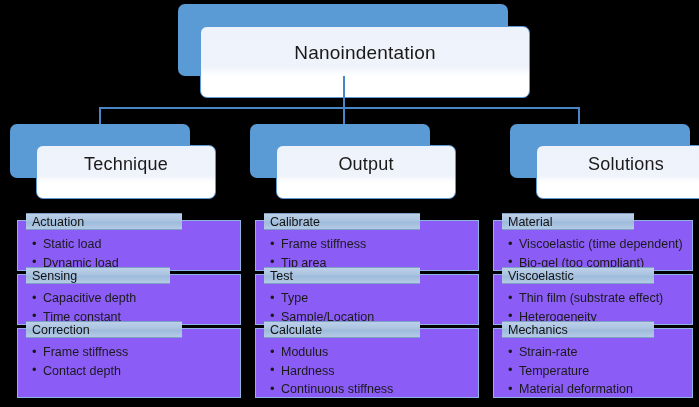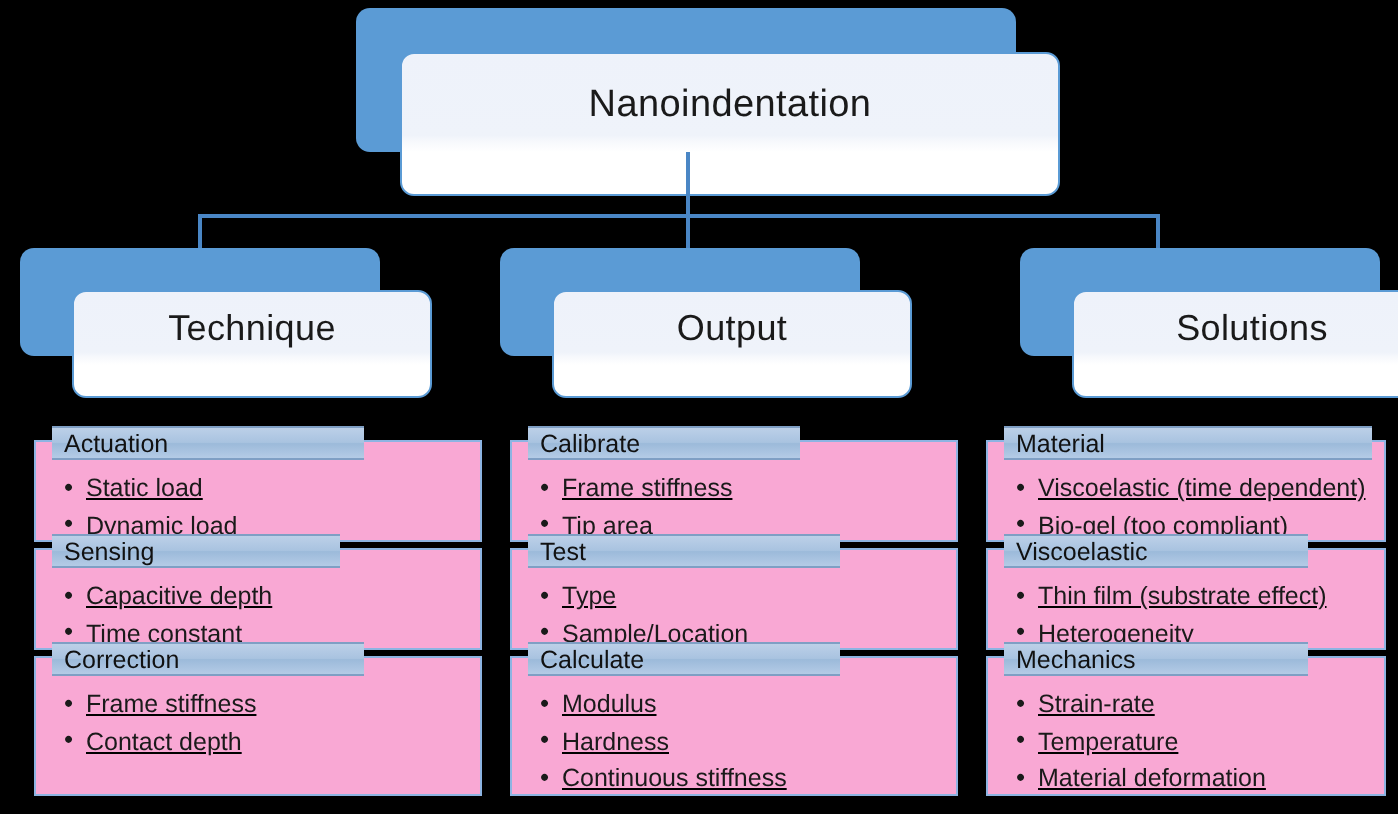--- a/index.html
+++ b/index.html
@@ -59,21 +59,21 @@
   #node-output .plate-front,
   #node-solutions .plate-front { left: 26px; top: 21px; }
 
   
   .conn { position: absolute; background: #4a86c5; }
 
   
   .panel {
     position: absolute;
     box-sizing: border-box;
-    background: #f9a8d4;
+    background: #8b5cf6;
     border: 1px solid #8db4e2;
   }
   .panel-head {
     position: absolute;
     top: -8px;
     left: 8px;
     height: 17px;
     box-sizing: border-box;
     border-top: 1px solid #7f9fc4;
     border-bottom: 1px solid #7f9fc4;
@@ -82,21 +82,20 @@
     align-items: center;
     padding-left: 6px;
     color: #111111;
     font-size: 12.5px;
     white-space: nowrap;
   }
   .panel ul {
     list-style: none;
     margin: 0;
     padding: 14px 0 0 14px;
-    text-decoration: underline;
   }
   .panel li {
     color: #1a1a1a;
     font-size: 12.5px;
     line-height: 18.5px;
     white-space: nowrap;
     position: relative;
     padding-left: 11px;
   }
   .panel li::before {
@@ -171,21 +170,21 @@
     <div class="panel-head" style="width:156px;">
       <span>Correction</span>
     </div>
     <ul>
       <li>Frame stiffness</li>
       <li>Contact depth</li>
     </ul>
   </div>
 
   <div class="panel" style="left:255px; top:220px; width:224px; height:51px;">
-    <div class="panel-head" style="width:136px;align-items:center;">
+    <div class="panel-head" style="width:156px;align-items:center;">
       <span>Calibrate</span>
     </div>
     <ul>
       <li>Frame stiffness</li>
       <li>Tip area</li>
     </ul>
   </div>
 
   <div class="panel" style="left:255px; top:274px; width:224px; height:51px;">
     <div class="panel-head" style="width:156px;">
@@ -202,21 +201,21 @@
       <span>Calculate</span>
     </div>
     <ul>
       <li>Modulus</li>
       <li>Hardness</li>
       <li>Continuous stiffness</li>
     </ul>
   </div>
 
   <div class="panel" style="left:493px; top:220px; width:200px; height:51px;">
-    <div class="panel-head" style="width:184px;">
+    <div class="panel-head" style="width:132px;">
       <span>Material</span>
     </div>
     <ul>
       <li>Viscoelastic (time dependent)</li>
       <li>Bio-gel (too compliant)</li>
     </ul>
   </div>
 
   <div class="panel" style="left:493px; top:274px; width:200px; height:51px;">
     <div class="panel-head" style="width:152px;">

